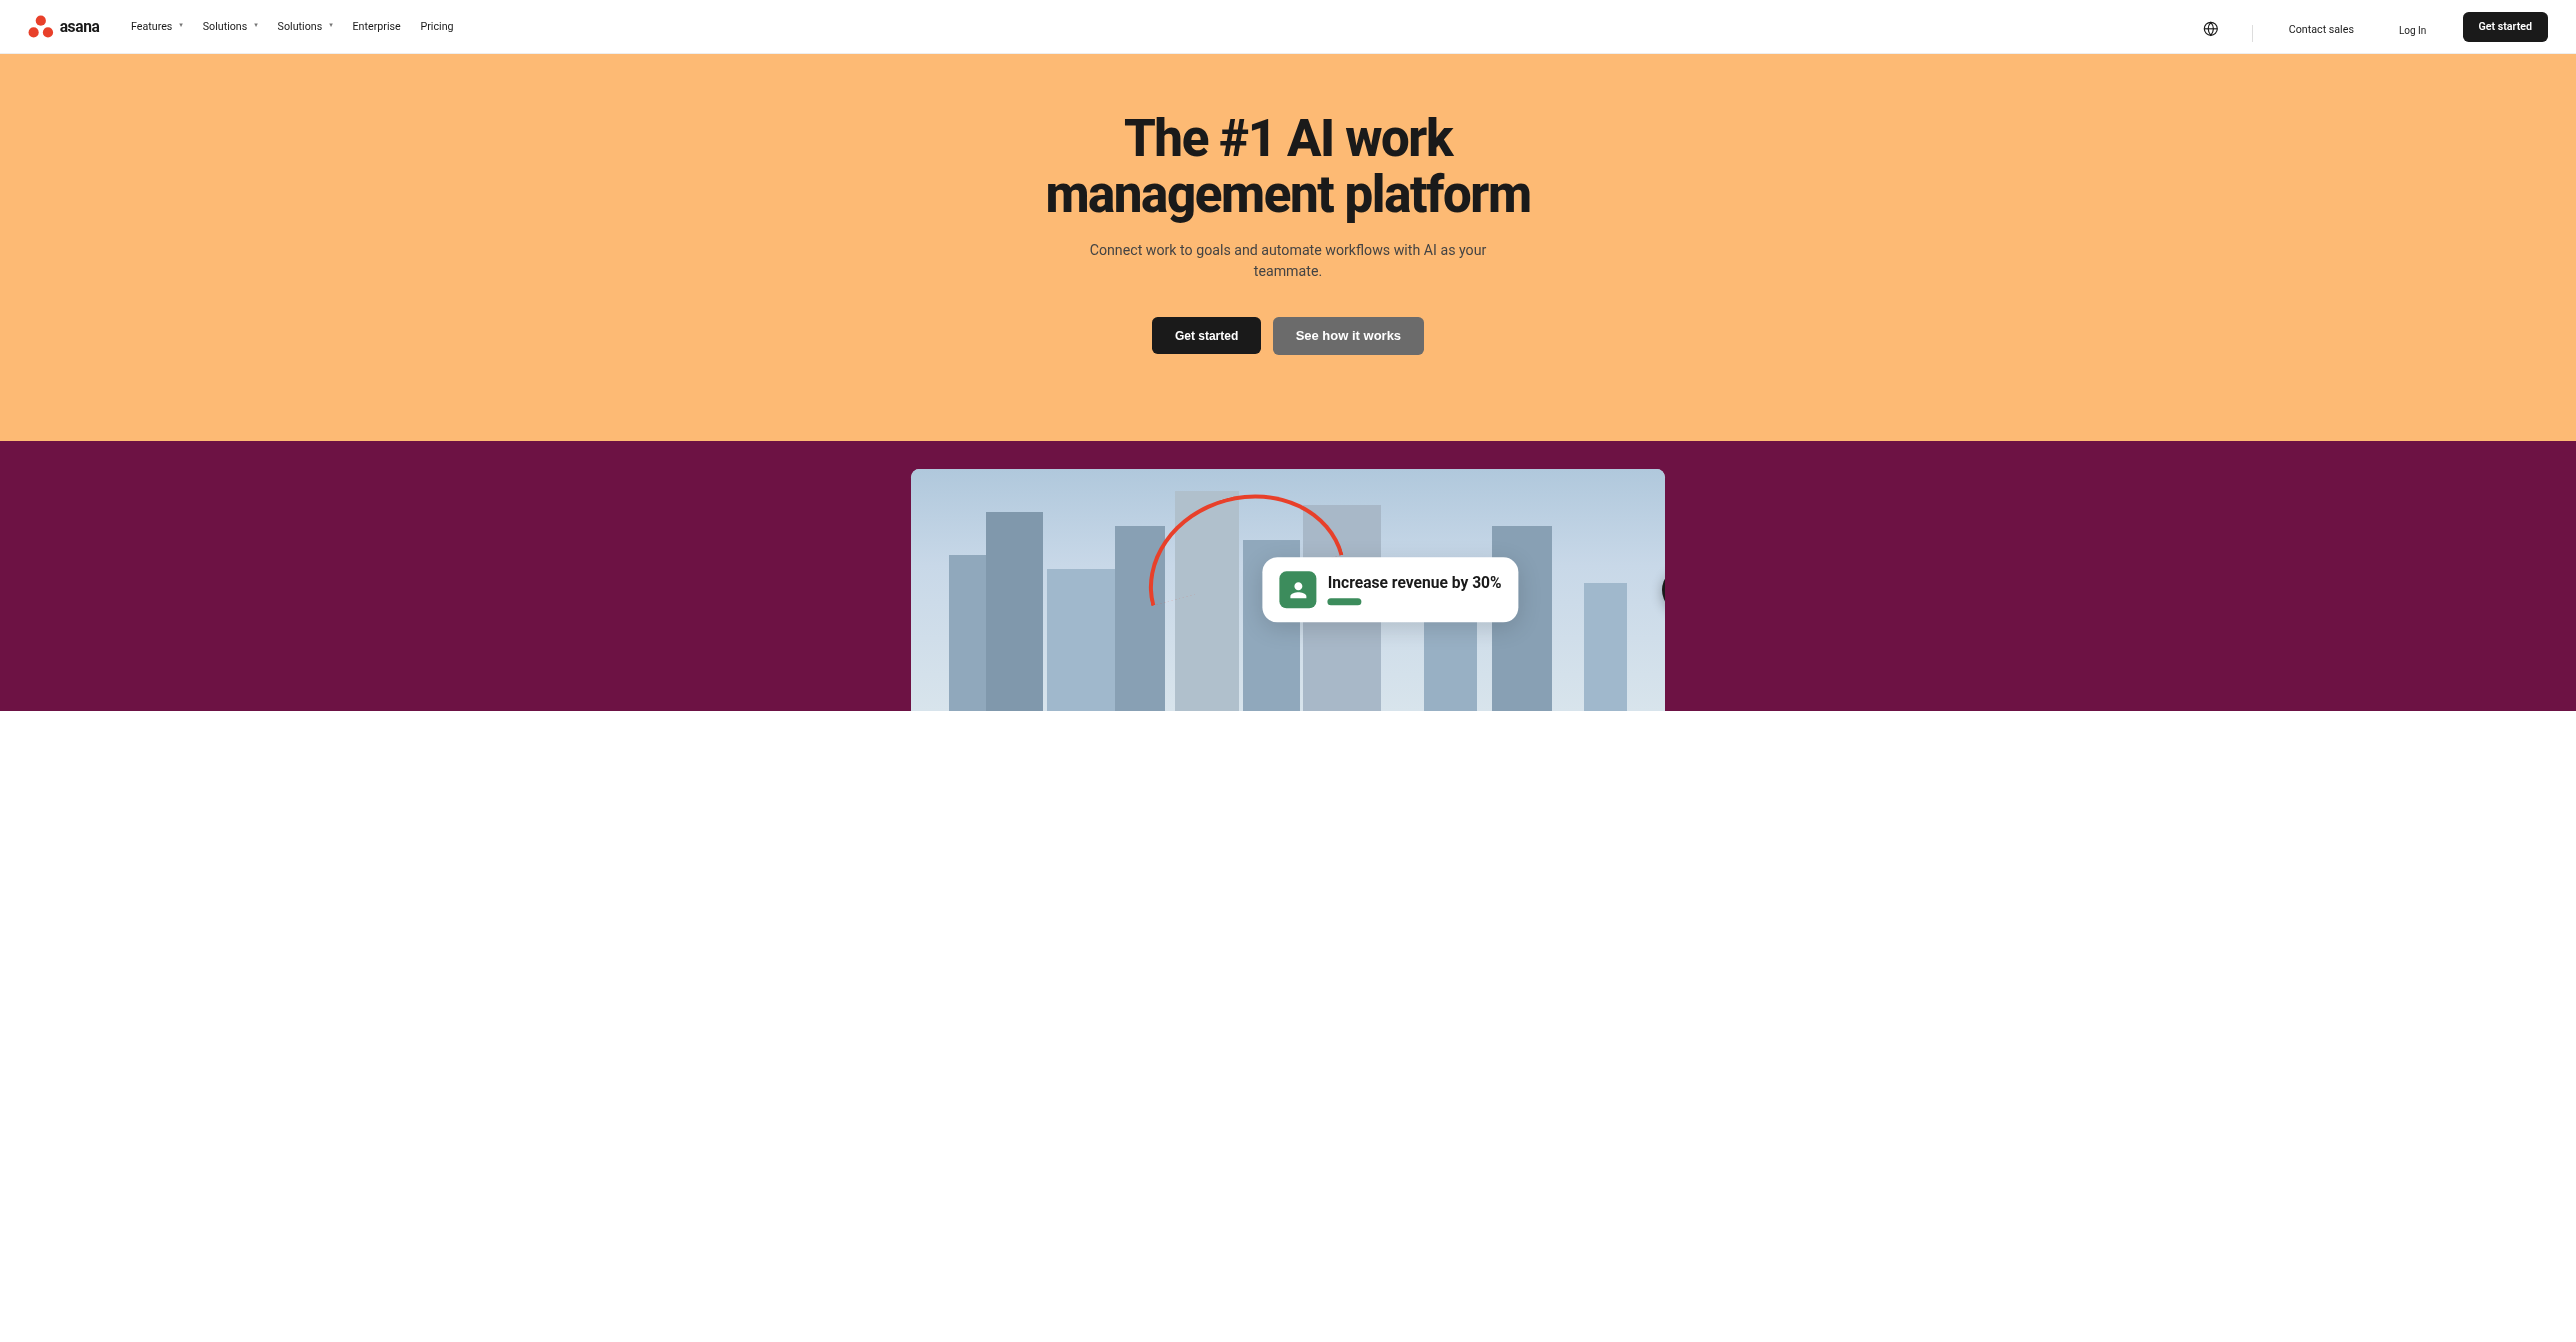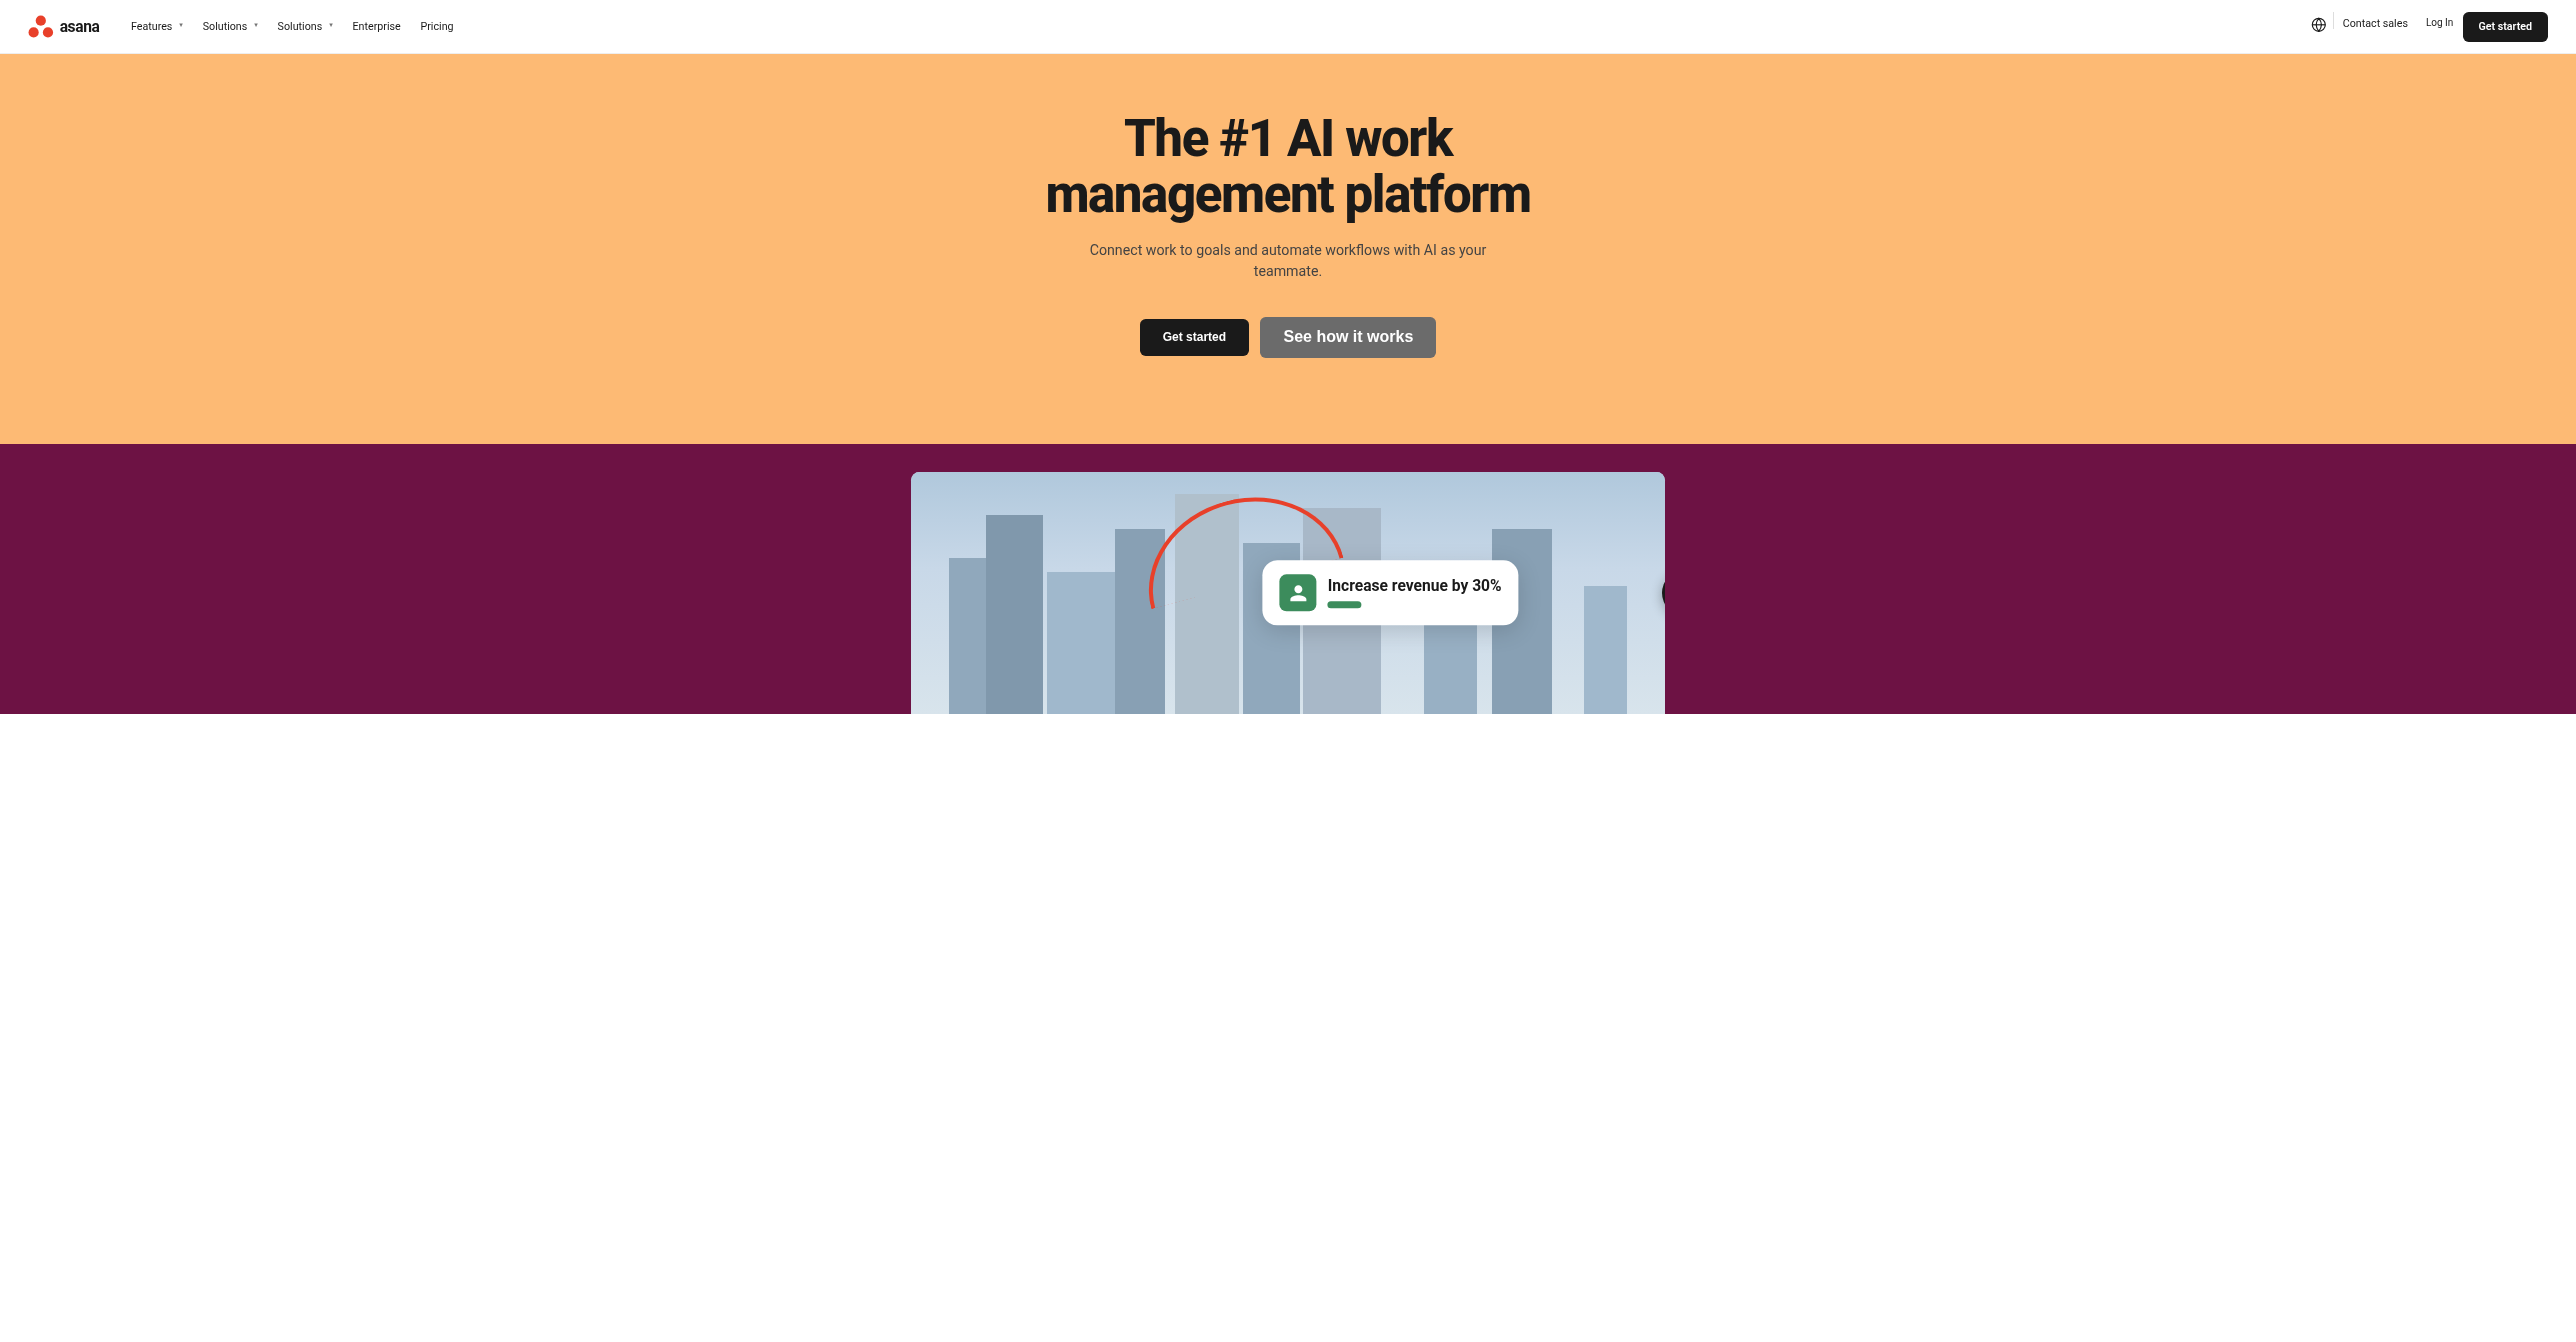--- a/index.html
+++ b/index.html
@@ -56,22 +56,22 @@
       white-space: nowrap;
     }
 
     .nav-link .chevron {
       font-size: 7.1px;
       opacity: 0.6;
     }
 
     .nav-right {
       display: flex;
-      align-items: flex-start;
-      gap: 1px;
+      align-items: flex-end;
+      gap: 28px;
     }
 
     .nav-globe {
       width: 25.6px;
       height: 25.6px;
       display: flex;
       align-items: center;
       justify-content: center;
       cursor: pointer;
       border-radius: 50%;
@@ -154,21 +154,21 @@
       font-weight: 600;
       cursor: pointer;
     }
 
     .btn-secondary {
       background: #6b6b6b;
       color: #fff;
       border: none;
       padding: 11.4px 23px;
       border-radius: 5.7px;
-      font-size: 16px;
+      font-size: 13px;
       font-weight: 600;
       cursor: pointer;
     }
 
     
     .video-section {
       background: #6d1244;
       width: 100%;
       padding: 28.4px 28.4px 0;
       position: relative;

